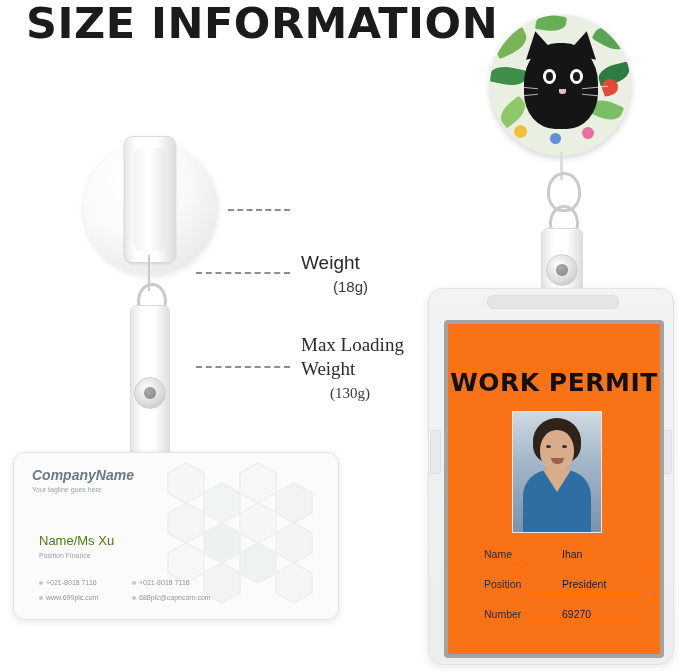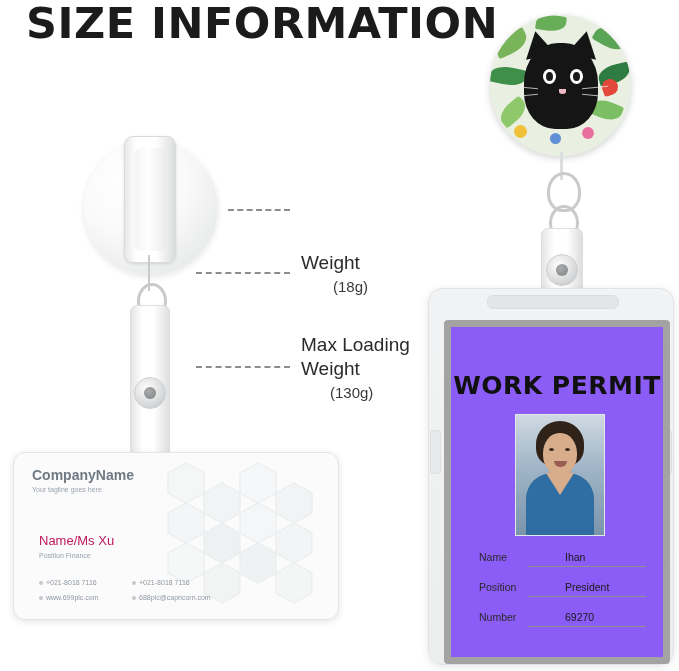--- a/index.html
+++ b/index.html
@@ -68,27 +68,27 @@
     position:absolute;left:13px;top:452px;width:324px;height:166px;
     border-radius:12px;
     background:#fbfbfb;
     border:1px solid #e3e4e5;
     box-shadow:0 2px 7px rgba(0,0,0,0.10);
     overflow:hidden;
   }
   .hex-wrap{position:absolute;right:0;top:0;width:210px;height:166px;opacity:0.55;}
   .card-left .company{
     position:absolute;left:18px;top:14px;
-    font-size:14px;font-weight:bold;color:#6f7a85;
+    font-size:14px;font-weight:bold;color:#6f7a85;font-style:italic;
   }
   .card-left .tagline{
     position:absolute;left:18px;top:33px;font-size:7px;color:#9aa3ac;
   }
   .card-left .nm{
-    position:absolute;left:25px;top:80px;font-size:13px;color:#be185d;
+    position:absolute;left:25px;top:80px;font-size:13px;color:#4d7c0f;
   }
   .card-left .pos{
     position:absolute;left:25px;top:99px;font-size:7px;color:#9aa3ac;
   }
   .card-left .c1{position:absolute;left:25px;top:126px;font-size:7px;color:#8f98a1;}
   .card-left .c2{position:absolute;left:118px;top:126px;font-size:7px;color:#8f98a1;}
   .card-left .c3{position:absolute;left:25px;top:141px;font-size:7px;color:#8f98a1;}
   .card-left .c4{position:absolute;left:118px;top:141px;font-size:7px;color:#8f98a1;}
   .dot{display:inline-block;width:4px;height:4px;border-radius:50%;background:#c2c8ce;margin-right:3px;vertical-align:middle;}
 
@@ -144,42 +144,42 @@
     background:linear-gradient(180deg,#f2f3f4 0%,#eceded 100%);
     border:1px solid #e2e3e4;
     box-shadow:0 2px 8px rgba(0,0,0,0.10);
   }
   .holder-slot{
     position:absolute;left:487px;top:295px;width:130px;height:12px;border-radius:6px;
     background:#e4e5e6;border:1px solid #dcdddd;
   }
   .permit{
     position:absolute;left:444px;top:320px;width:212px;height:330px;
-    background:#8b5cf6;border:7px solid #a3a3a3;border-radius:4px;
+    background:#f97316;border:4px solid #a3a3a3;border-radius:4px;
   }
   .permit-title{
     position:absolute;left:0;right:0;top:44px;text-align:center;
     font-size:25px;font-weight:bold;letter-spacing:0.5px;color:#111;
     font-family:"DejaVu Sans", sans-serif;
   }
   .photo{
     position:absolute;left:64px;top:87px;width:88px;height:120px;
     background:linear-gradient(180deg,#cfd9e2 0%,#9fb4c6 45%,#7a94ab 100%);
     overflow:hidden;border:1px solid #e5e7e9;
   }
   .ph-hair{position:absolute;left:20px;top:6px;width:48px;height:46px;border-radius:50% 50% 40% 40%;background:#2f2218;}
   .ph-face{position:absolute;left:27px;top:18px;width:34px;height:42px;border-radius:48%;background:#d8ad8c;}
   .ph-eye{position:absolute;width:5px;height:3px;border-radius:50%;background:#3a2b20;}
   .ph-smile{position:absolute;left:38px;top:46px;width:13px;height:6px;border-radius:0 0 13px 13px;background:#9a5d52;}
   .ph-body{position:absolute;left:10px;top:58px;width:68px;height:62px;border-radius:26px 26px 0 0;background:#2f6ea3;}
   .ph-neck{position:absolute;left:33px;top:54px;width:22px;height:14px;background:#cf9f7f;}
   .ph-vee{position:absolute;left:30px;top:58px;width:0;height:0;border-left:14px solid transparent;border-right:14px solid transparent;border-top:22px solid #d8ad8c;}
 
   .field{position:absolute;left:20px;width:175px;font-size:10.5px;color:#2a2a2a;}
-  .field .lab{position:absolute;left:8px;top:0;text-align:center;}
+  .field .lab{position:absolute;left:16px;top:0;text-align:center;}
   .field .val{position:absolute;left:62px;top:0;color:#1a1a1a;margin-left:32px;}
   .field .line{position:absolute;left:57px;top:15px;width:118px;border-top:1px solid #8f8f8f;}
 
   .fieldA{top:224px;}
   .fieldB{top:254px;}
   .fieldC{top:284px;}
 
   .holder-tab{
     position:absolute;width:9px;height:42px;background:#e8e9ea;border:1px solid #dedfe0;border-radius:3px;
   }
@@ -226,21 +226,21 @@
   </div>
 
   <div class="dash" style="left:228px;top:209px;width:62px;"></div>
   <div class="dash" style="left:196px;top:272px;width:94px;"></div>
   <div class="dash" style="left:196px;top:366px;width:94px;"></div>
 
   <div class="ann" style="left:301px;top:251px;">
     <div>Weight</div>
     <div class="sub" style="margin-left:32px;">(18g)</div>
   </div>
-  <div class="ann" style="left:301px;top:333px;">
+  <div class="ann" style="left:301px;top:333px;font-family:Liberation Serif, serif;">
     <div>Max Loading</div>
     <div>Weight</div>
     <div class="sub" style="margin-left:29px;">(130g)</div>
   </div>
 
   <div class="reel-right">
     <div class="leaf" style="left:4px;top:18px;width:34px;height:20px;background:#79b45a;transform:rotate(-25deg);"></div>
     <div class="leaf" style="left:0px;top:52px;width:36px;height:18px;background:#3f8f4a;transform:rotate(12deg);"></div>
     <div class="leaf" style="left:8px;top:88px;width:30px;height:18px;background:#8fc76b;transform:rotate(-40deg);"></div>
     <div class="leaf" style="left:104px;top:14px;width:34px;height:19px;background:#5aa455;transform:rotate(30deg);"></div>

